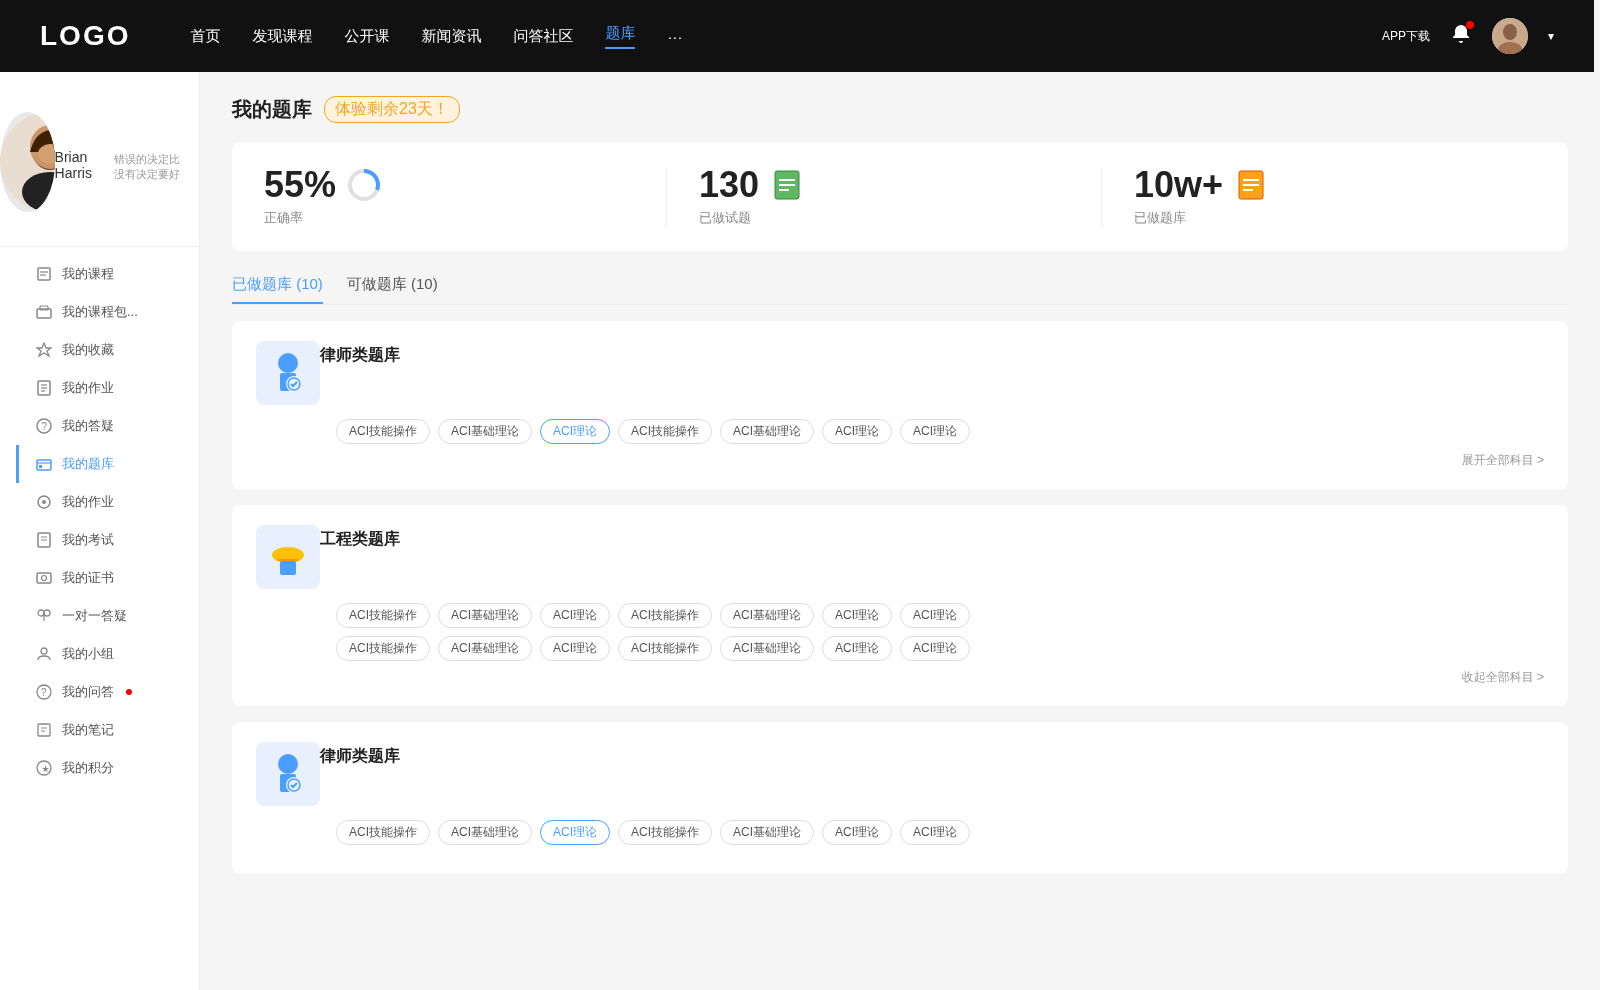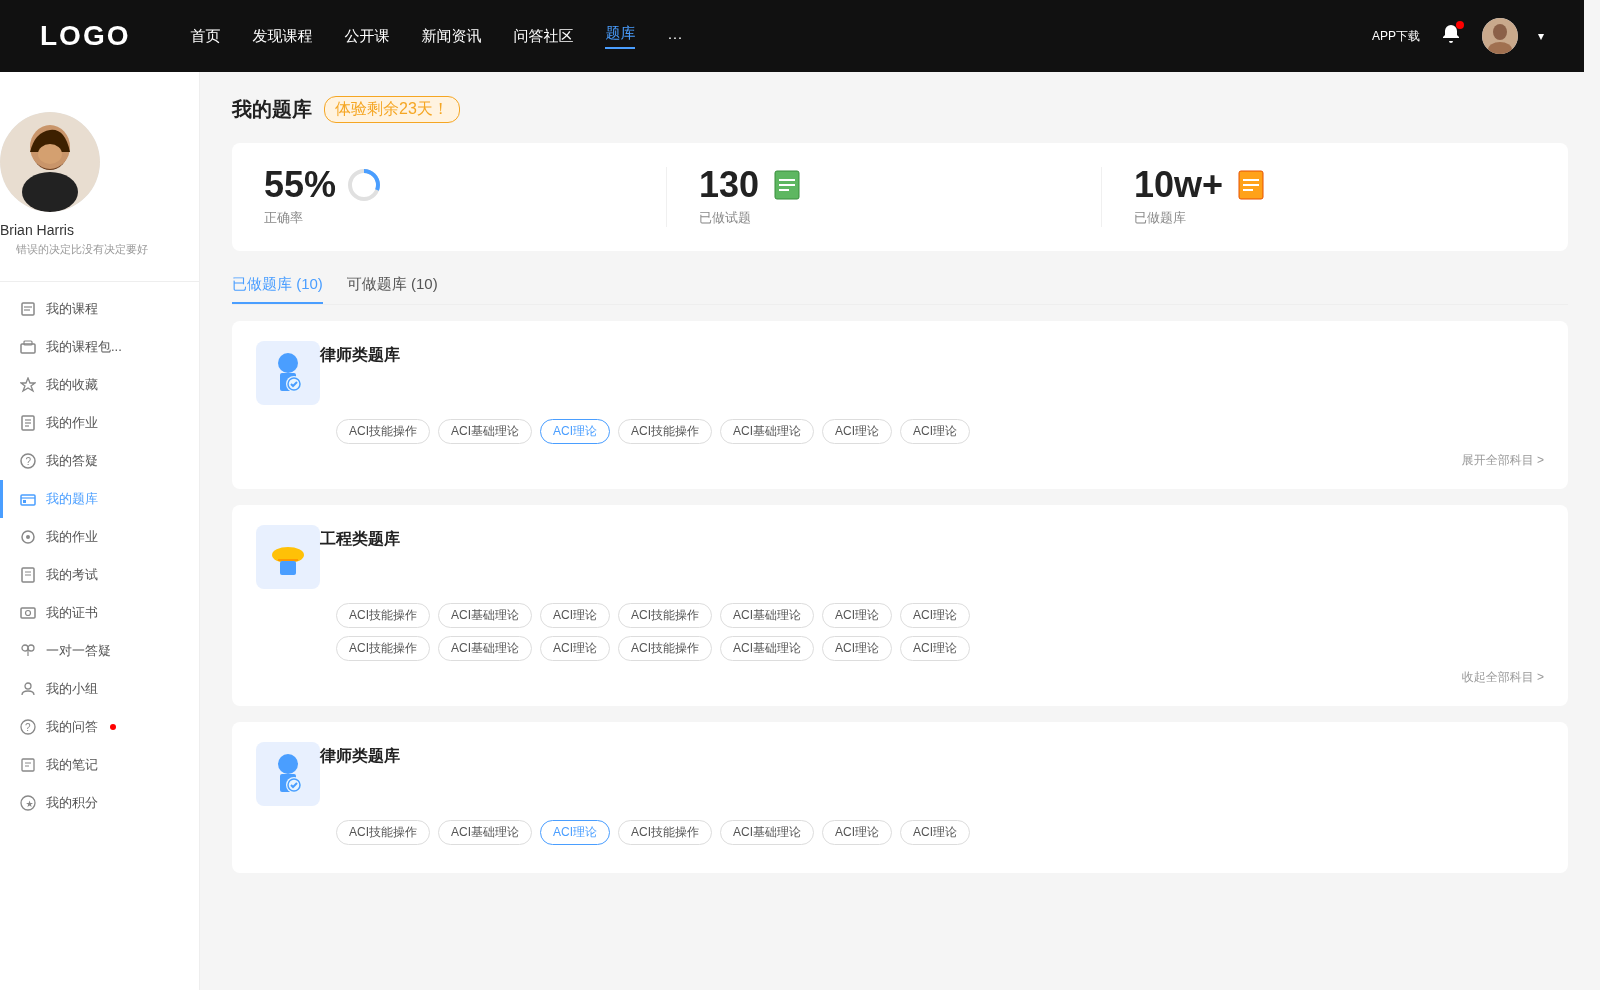--- a/index.html
+++ b/index.html
@@ -6,21 +6,21 @@
     body { font-family: -apple-system, BlinkMacSystemFont, "PingFang SC", "Microsoft YaHei", sans-serif; background: #f5f5f5; }
 
     
     .navbar {
       background: #111;
       height: 72px;
       display: flex;
       align-items: center;
       padding: 0 40px;
       position: fixed;
-      top: 0; left: 0; right: 16px;
+      top: 0; left: 0; right: 6px;
       z-index: 100;
     }
     .navbar-logo {
       color: #fff;
       font-size: 28px;
       font-weight: bold;
       letter-spacing: 2px;
       margin-right: 60px;
     }
     .navbar-nav {
@@ -78,22 +78,22 @@
     
     .sidebar {
       width: 200px;
       background: #fff;
       padding: 20px 0;
       flex-shrink: 0;
       border-right: 1px solid #eee;
     }
     .profile-section {
       display: flex;
-      flex-direction: column;
-      align-items: flex-start;
+      flex-direction: row;
+      align-items: center;
       padding: 20px 0 16px;
     }
     .profile-avatar {
       width: 100px; height: 100px;
       border-radius: 50%;
       background: #e8e8e8;
       overflow: hidden;
       margin-bottom: 10px;
     }
     .profile-avatar svg { width: 100px; height: 100px; }
@@ -109,20 +109,21 @@
       text-align: center;
       padding: 0 16px;
     }
     .sidebar-divider {
       border: none;
       border-top: 1px solid #eee;
       margin: 8px 0;
     }
     .sidebar-menu {
       list-style: none;
+      padding-left: 16px;
     }
     .sidebar-menu li {
       display: flex;
       align-items: center;
       gap: 10px;
       padding: 10px 20px;
       font-size: 13px;
       color: #555;
       cursor: pointer;
       position: relative;

